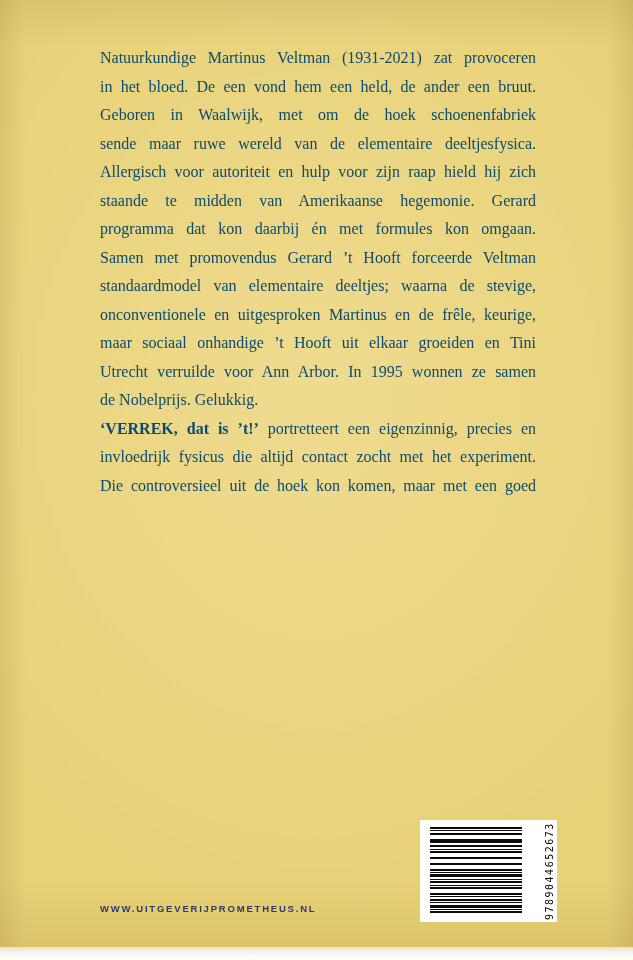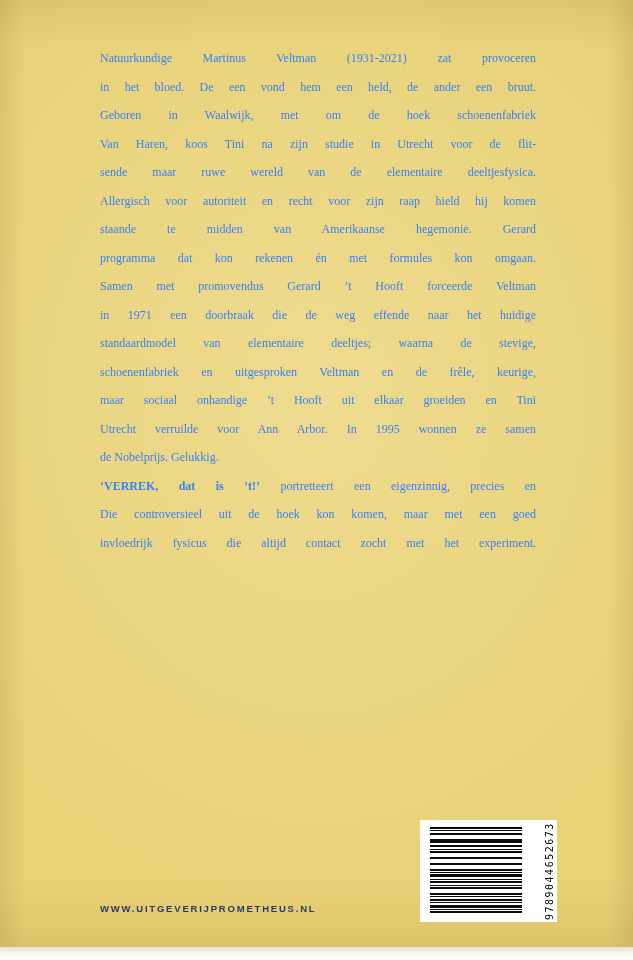--- a/index.html
+++ b/index.html
@@ -16,22 +16,22 @@
   }
   .cover::before{
     content:"";position:absolute;inset:0;pointer-events:none;
     background:
       radial-gradient(115% 90% at 50% 42%, rgba(255,246,205,0.28) 0%, rgba(255,246,205,0) 60%),
       linear-gradient(to bottom, rgba(130,100,25,0.12), rgba(0,0,0,0) 5%, rgba(0,0,0,0) 93%, rgba(145,115,35,0.14)),
       linear-gradient(to right, rgba(130,100,25,0.14), rgba(0,0,0,0) 4%, rgba(0,0,0,0) 96%, rgba(130,100,25,0.14));
   }
   .blurb{
     position:absolute;left:100px;top:44px;width:436px;
-    color:#3b82f6;
-    font-size:12px;line-height:28.5px;
+    color:#0c4a6e;
+    font-size:16px;line-height:28.5px;
   }
   .para2{}
   .line{
     white-space:nowrap;
     overflow:hidden;
     text-align:justify;
     text-align-last:justify;
   }
   .line.last{
     text-align:left;
@@ -76,40 +76,38 @@
 <body>
 
 <div class="page">
   <div class="cover"></div>
 
   <div class="blurb">
     <div class="para1">
       <div class="line">Natuurkundige Martinus Veltman (1931-2021) zat provoceren</div>
       <div class="line">in het bloed. De een vond hem een held, de ander een bruut.</div>
       <div class="line">Geboren in Waalwijk, met om de hoek schoenenfabriek</div>
-      <div class="line">Van Haren, koos Tini na zijn studie in Utrecht voor de flit-</div>
       <div class="line">sende maar ruwe wereld van de elementaire deeltjesfysica.</div>
-      <div class="line">Allergisch voor autoriteit en recht voor zijn raap hield hij komen</div>
+      <div class="line">Allergisch voor autoriteit en hulp voor zijn raap hield hij zich</div>
       <div class="line">staande te midden van Amerikaanse hegemonie. Gerard</div>
-      <div class="line">programma dat kon rekenen én met formules kon omgaan.</div>
+      <div class="line">programma dat kon daarbij én met formules kon omgaan.</div>
       <div class="line">Samen met promovendus Gerard ’t Hooft forceerde Veltman</div>
-      <div class="line">in 1971 een doorbraak die de weg effende naar het huidige</div>
       <div class="line">standaardmodel van elementaire deeltjes; waarna de stevige,</div>
-      <div class="line">schoenenfabriek en uitgesproken Veltman en de frêle, keurige,</div>
+      <div class="line">onconventionele en uitgesproken Martinus en de frêle, keurige,</div>
       <div class="line">maar sociaal onhandige ’t Hooft uit elkaar groeiden en Tini</div>
       <div class="line">Utrecht verruilde voor Ann Arbor. In 1995 wonnen ze samen</div>
       <div class="line last">de Nobelprijs. Gelukkig.</div>
     </div>
 
     <div class="para2">
       <div class="line">
         <span class="bold">‘VERREK, dat is ’t!’</span><span> portretteert een eigenzinnig, precies en</span>
       </div>
+      <div class="line">invloedrijk fysicus die altijd contact zocht met het experiment.</div>
       <div class="line">Die controversieel uit de hoek kon komen, maar met een goed</div>
-      <div class="line">invloedrijk fysicus die altijd contact zocht met het experiment.</div>
     </div>
   </div>
 
   <div class="publisher-url">WWW.UITGEVERIJPROMETHEUS.NL</div>
 
   <div class="barcode">
     <div class="bars"></div>
     <div class="isbn">9789044652673</div>
   </div>
 

